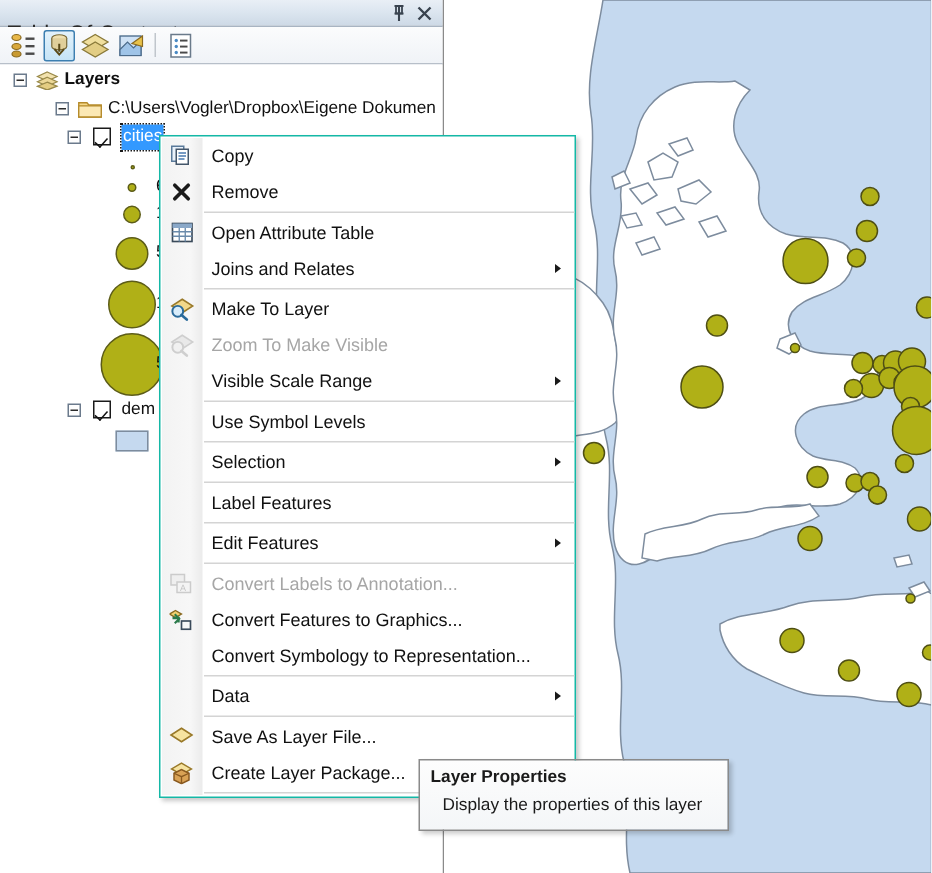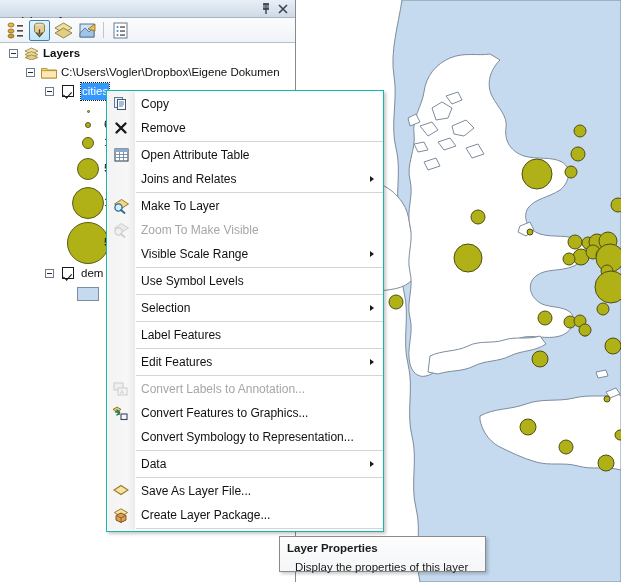--- a/index.html
+++ b/index.html
@@ -209,22 +209,22 @@
     position: relative;
     height: 1px;
     background: #d4d4d4;
     margin: 1px 0 1px 29px;
     z-index: 2;
   }
 
   
   #tooltip {
     position: absolute;
-    left: 279px; top: 536px;
-    width: 207px; height: 36px;
+    left: 279px; top: 506px;
+    width: 207px; height: 48px;
     background: linear-gradient(to bottom, #fdfdfd 0%, #f4f6f8 100%);
     border: 1px solid #8a8a8a;
     box-shadow: 2px 2px 3px rgba(0,0,0,0.2);
     z-index: 70;
   }
   #tt-title {
     position: absolute; left: 7px; top: 5px;
     font-size: 11.5px; font-weight: bold; color: #1a1a1a;
     white-space: nowrap;
   }
@@ -534,21 +534,21 @@
         <span class="tree-icon" style="left:24px">
           <svg width="15" height="13" viewBox="0 0 15 13">
             <path d="M7.5,1 L14,4 L7.5,7 L1,4 Z" fill="#f2e2ae" stroke="#9a8a4a" stroke-width="0.9"></path>
             <path d="M7.5,4.5 L14,7.5 L7.5,10.5 L1,7.5 Z" fill="#ecd898" stroke="#9a8a4a" stroke-width="0.9"></path>
             <path d="M7.5,7.8 L14,10.5 L7.5,13 L1,10.5 Z" fill="#e4cd82" stroke="#9a8a4a" stroke-width="0.9"></path>
           </svg>
         </span>
         <span class="row-label bold" style="left:43px">Layers</span>
       </div>
 
-      <div class="tree-row" style="left:0; top:21px; width:290px">
+      <div class="tree-row" style="left:11px; top:21px; width:290px">
         <span class="expander" style="left:26px"></span>
         <span class="tree-icon" style="left:41px">
           <svg width="16" height="13" viewBox="0 0 16 13">
             <path d="M0.5,2.5 H6 L7.2,4 H15.5 V12 H0.5 Z" fill="#f5d98a" stroke="#b58a2a" stroke-width="0.9"></path>
             <path d="M0.5,4.6 H15.5 V12 H0.5 Z" fill="#fbe8b4" stroke="#b58a2a" stroke-width="0.9"></path>
           </svg>
         </span>
         <span class="row-label" style="left:61px">C:\Users\Vogler\Dropbox\Eigene Dokumen</span>
       </div>
 

